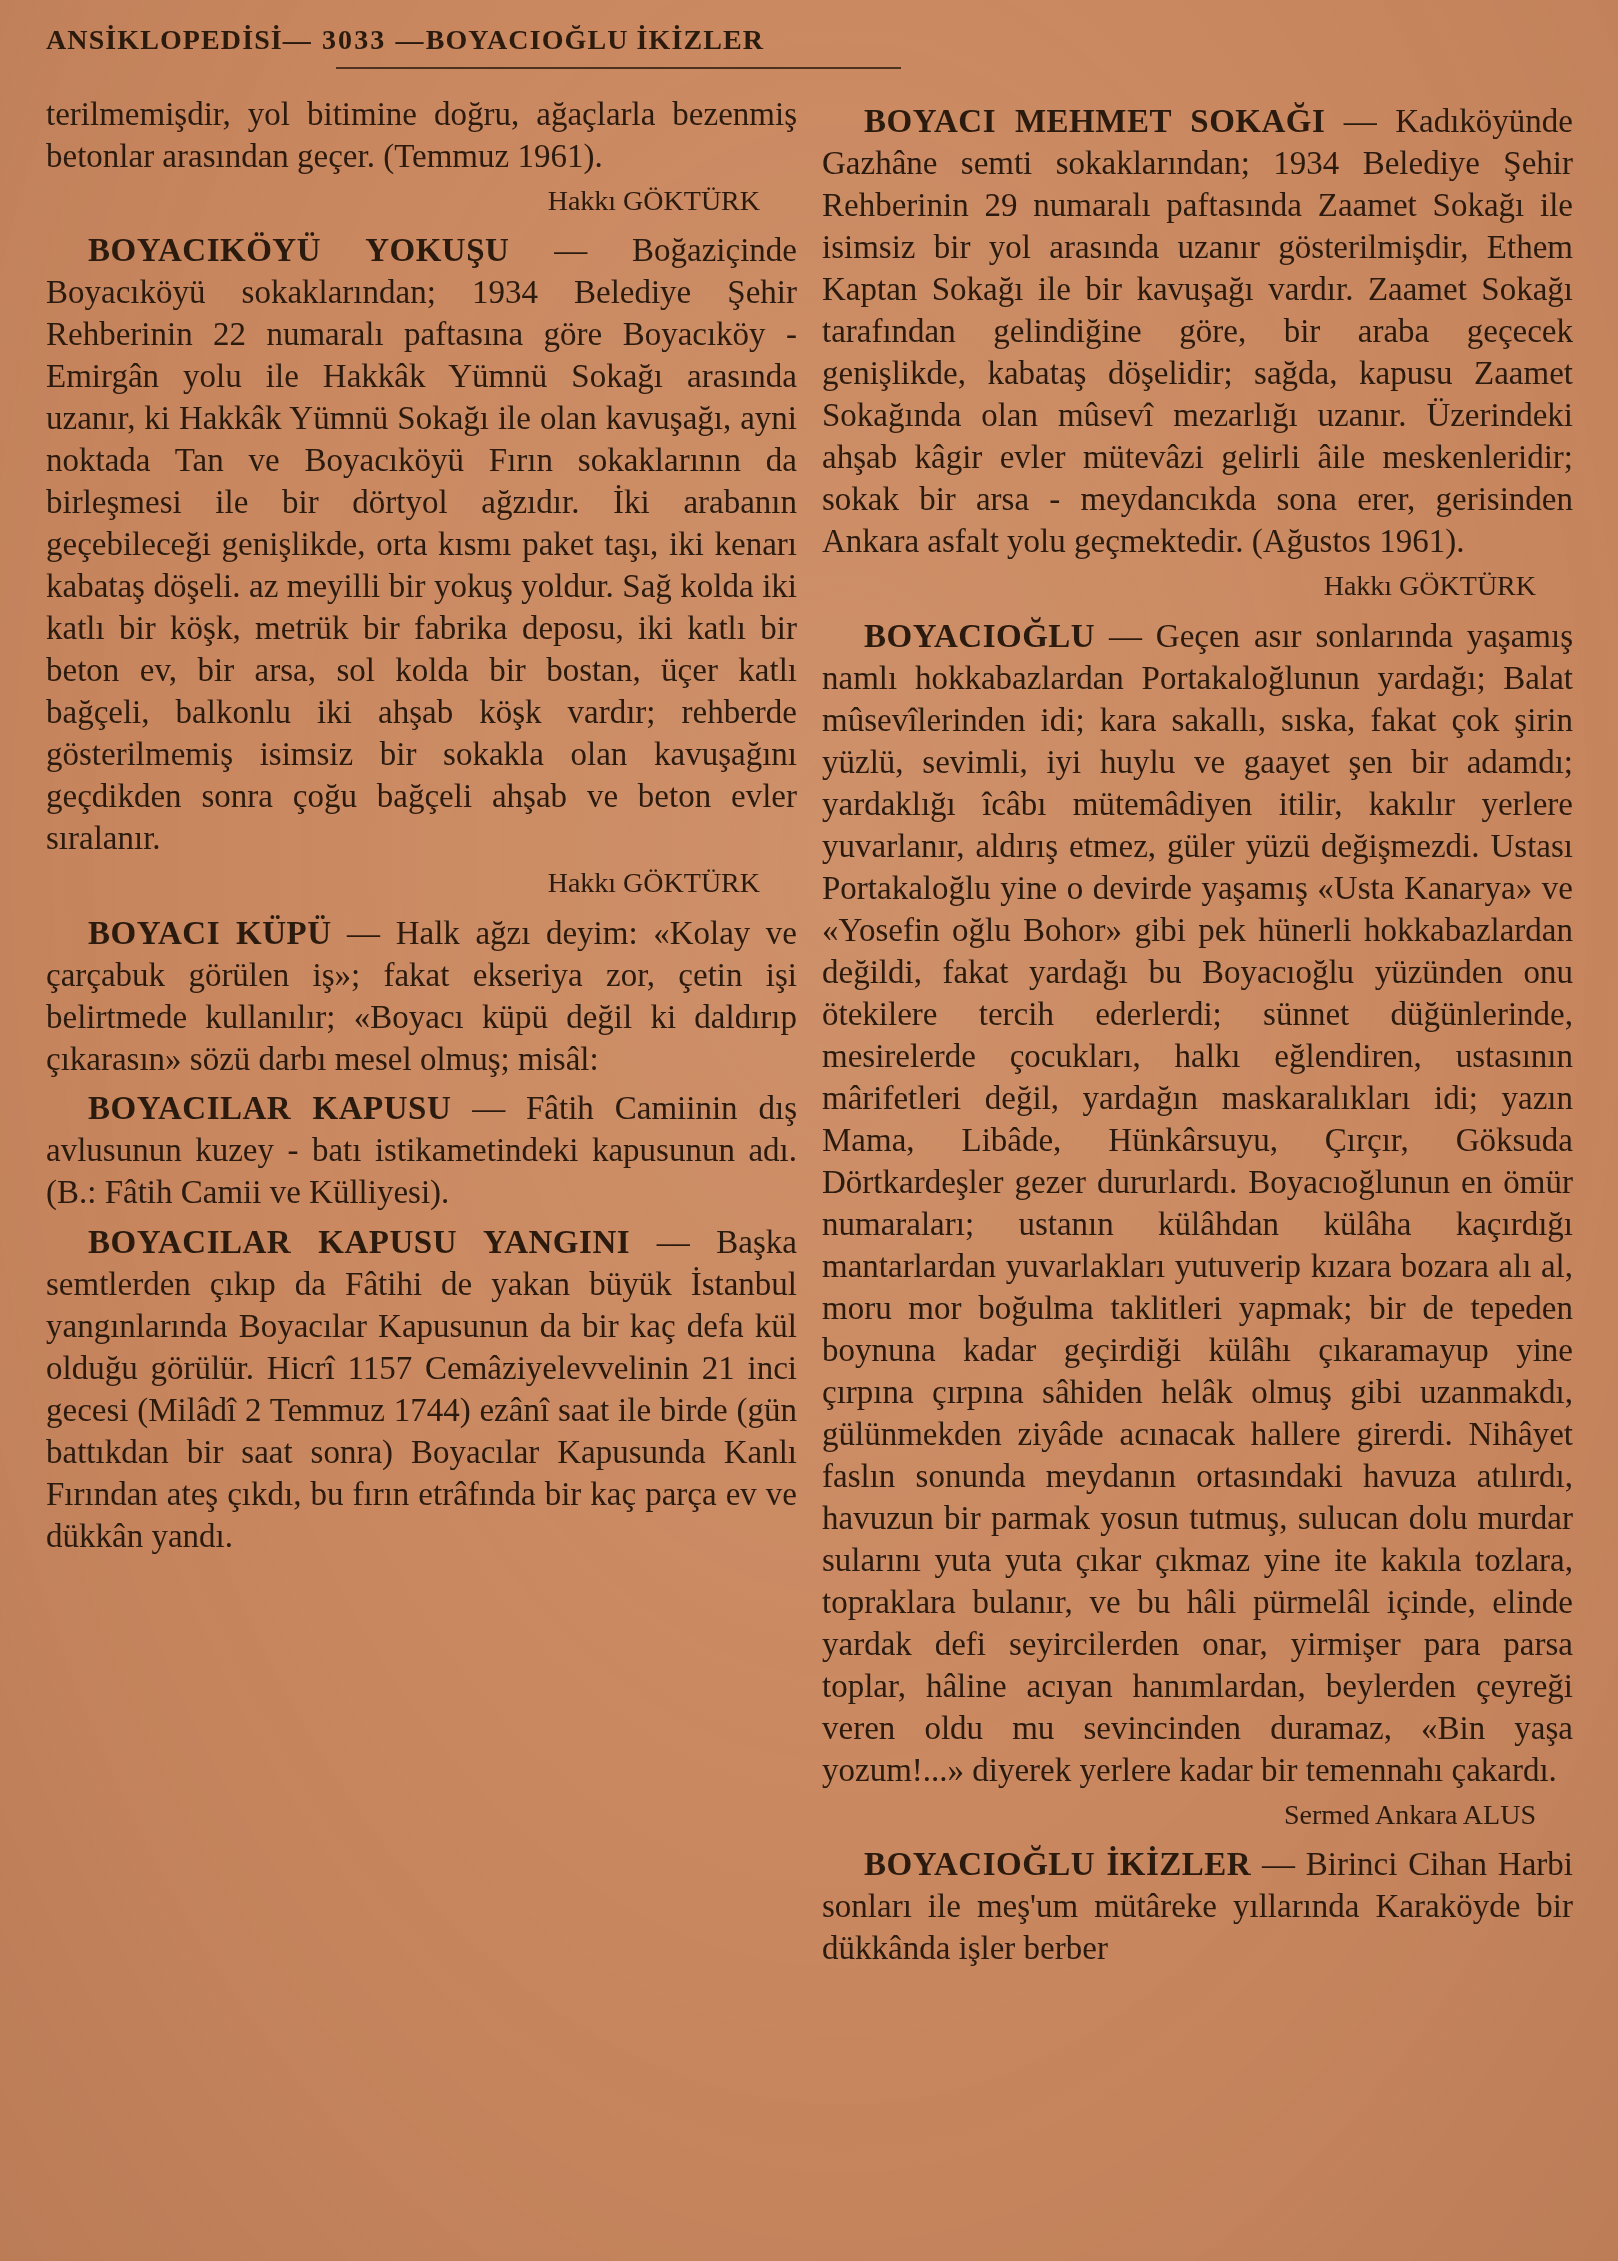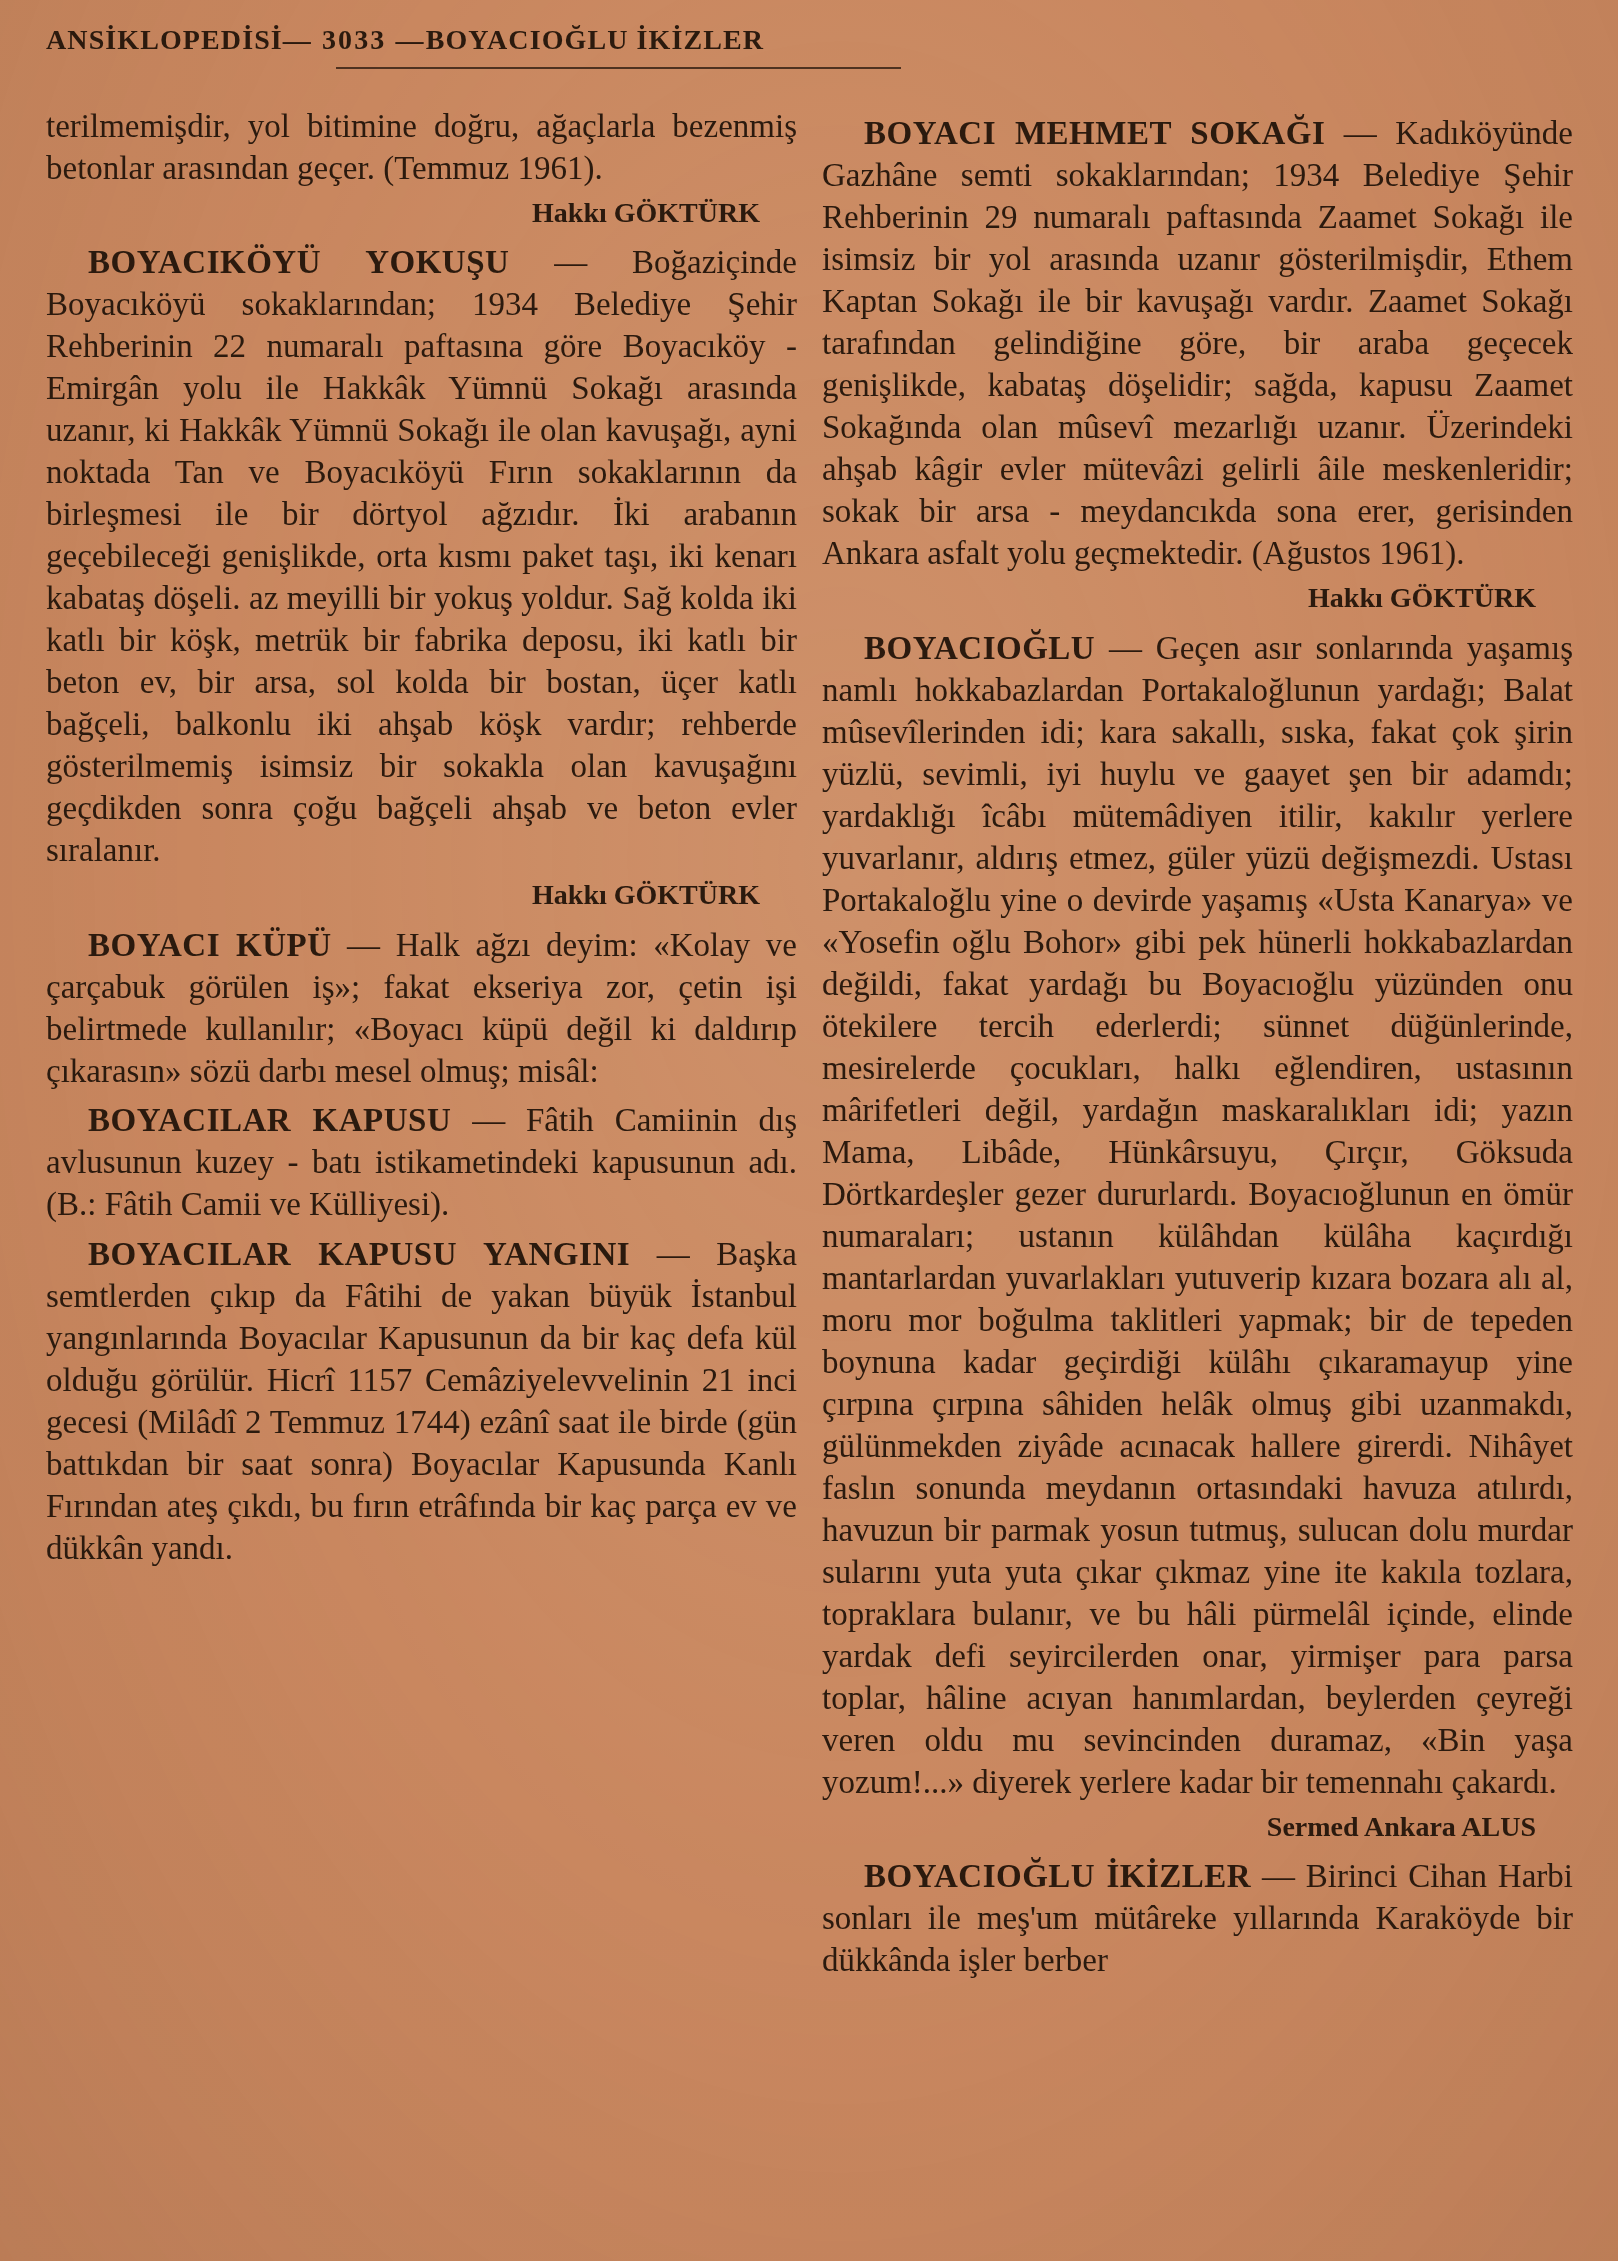--- a/index.html
+++ b/index.html
@@ -36,39 +36,39 @@
     height:2.1px;
     width:565px;
     margin-top:10.5px;
     margin-left:290px;
     background:var(--ink);
     opacity:.78;
   }
   .columns{
     display:flex;
     gap:25px;
-    margin-top:36px;
+    margin-top:24px;
   }
   .col{
     flex:1 1 0;
     min-width:0;
     font-size:33px;
     line-height:42px;
     text-align:justify;
     hyphens:auto;
     -webkit-hyphens:auto;
   }
   p.block{margin:0; text-indent:42px;}
   p.continuation{text-indent:0;}
   p.entry{margin-top:7.4px;}
   .entry-title{font-weight:bold; letter-spacing:0.5px;}
   p.signature{
     text-align:right;
     text-indent:0;
-    font-weight:bold;
+    font-weight:normal;
     font-size:28px;
     padding-right:37px;
     margin:3.2px 0 6.3px 0;
   }
 </style>
 </head>
 <body>
 
 <div class="page">
 

